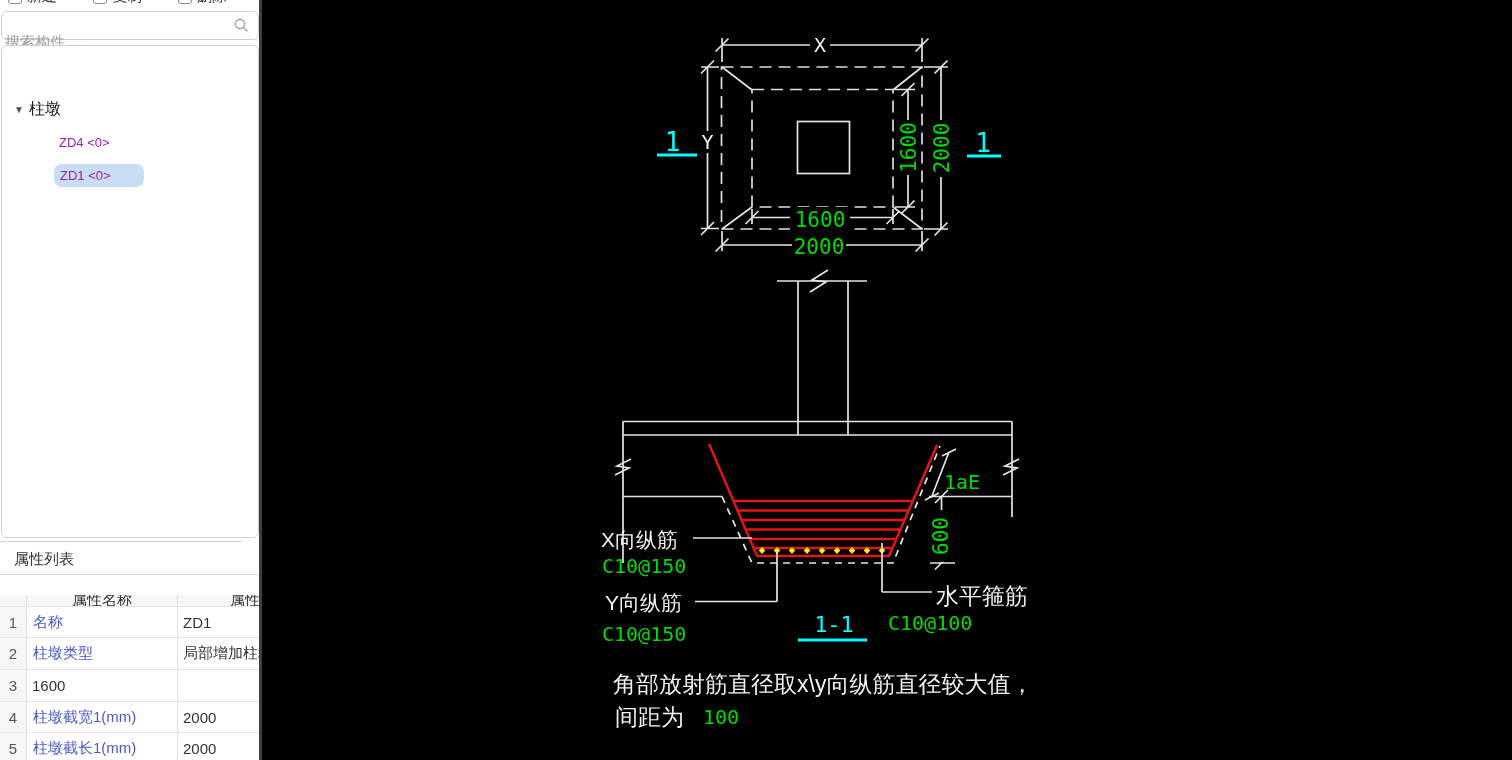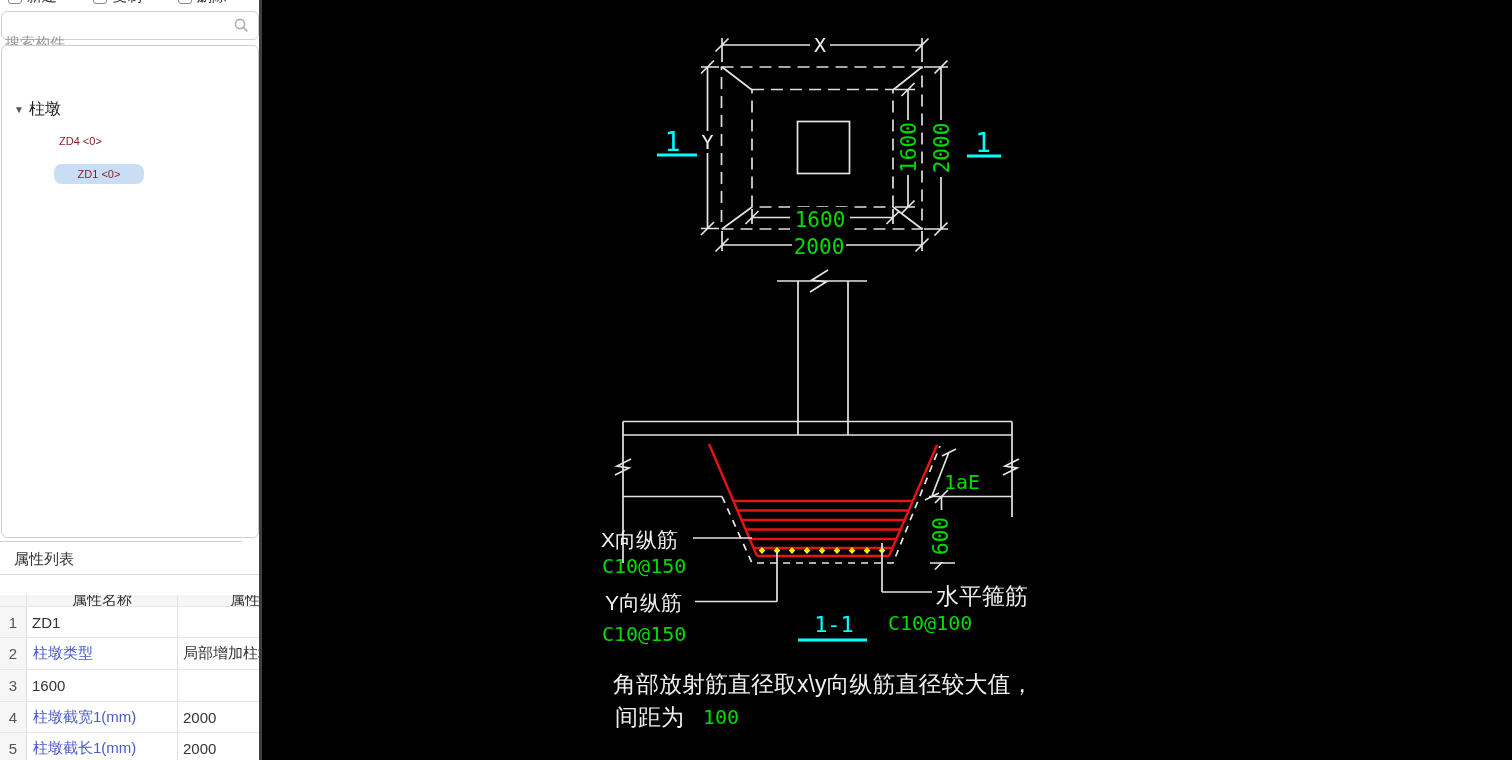--- a/index.html
+++ b/index.html
@@ -11,30 +11,30 @@
 
   .toolbar { position:absolute; left:0; top:0; width:262px; height:9px; overflow:hidden; }
   .toolbar-row { position:absolute; top:-13px; left:8px; display:flex; gap:36px; align-items:center;
                  font-size:15px; color:#333; white-space:nowrap; }
   .tb-btn { display:flex; align-items:center; gap:5px; }
   .tb-ico { width:14px; height:14px; border:1.5px solid #8a8a8a; border-radius:3px; display:inline-block; }
 
   .searchbox { position:absolute; left:1px; top:11px; width:258px; height:29px;
                border:1px solid #cfcfcf; border-radius:6px; display:flex; align-items:center; background:#fff; }
   .searchbox input { border:none; outline:none; flex:1; font-size:15px; color:#555; padding-left:3px;
-                     font-family:Liberation Serif, serif; background:transparent;margin-top:36px; }
+                     font-family:Liberation Mono, monospace; background:transparent;margin-top:36px; }
   .searchbox input::placeholder { color:#9a9a9a; }
   .mag { margin-right:9px; flex:0 0 auto; }
 
   .tree { position:absolute; left:1px; top:45px; width:258px; height:493px;
           border:1px solid #cfcfcf; border-radius:6px; background:#fff; }
   .tree-group { position:absolute; left:12px; top:53px; display:flex; align-items:center; gap:5px;
                 font-size:16px; color:#222; cursor:default; }
   .tri { font-size:10px; color:#555; }
-  .tree-item { position:absolute; font-size:11px; color:#7f1d1d; padding:4px 6px; border-radius:4px;text-align:center; }
+  .tree-item { position:absolute; font-size:13px; color:#a21caf; padding:4px 6px; border-radius:4px; }
   .ti-zd4 { left:51px; top:85px; }
   .ti-zd1 { left:52px; top:118px; background:#c9def5; width:90px;border-radius:8px; }
 
   .props-title { position:absolute; left:0; top:541px; width:242px; height:33px; background:#fff;
                  border-top:1px solid #cfcfcf; font-size:15px; color:#333; line-height:33px; padding-left:14px; }
   .ptable { position:absolute; left:0; top:574px; width:262px; height:186px; overflow:hidden;
             border-top:1px solid #d8d8d8; font-size:15px; }
   .prow { display:grid; grid-template-columns:27px 151px 150px; height:31.7px; border-bottom:1px solid #e6e6e6; }
   .prow > div { display:flex; align-items:center; border-right:1px solid #e0e0e0; overflow:hidden; white-space:nowrap; }
   .phead > div { justify-content:center; background:#f6f6f6; color:#333;margin-top:20px; }
@@ -100,20 +100,21 @@
   <div class="props-title">属性列表</div>
 
   <div class="ptable">
     <div class="prow phead">
       <div></div>
       <div>属性名称</div>
       <div>属性值</div>
     </div>
     <div class="prow">
       <div class="pnum">1</div>
+      <div class="pname">名称</div>
       <div class="pval">ZD1</div>
     </div>
     <div class="prow">
       <div class="pnum">2</div>
       <div class="pname">柱墩类型</div>
       <div class="pval">局部增加柱墩</div>
     </div>
     <div class="prow">
       <div class="pnum">3</div>
       <div class="pval">1600</div>

